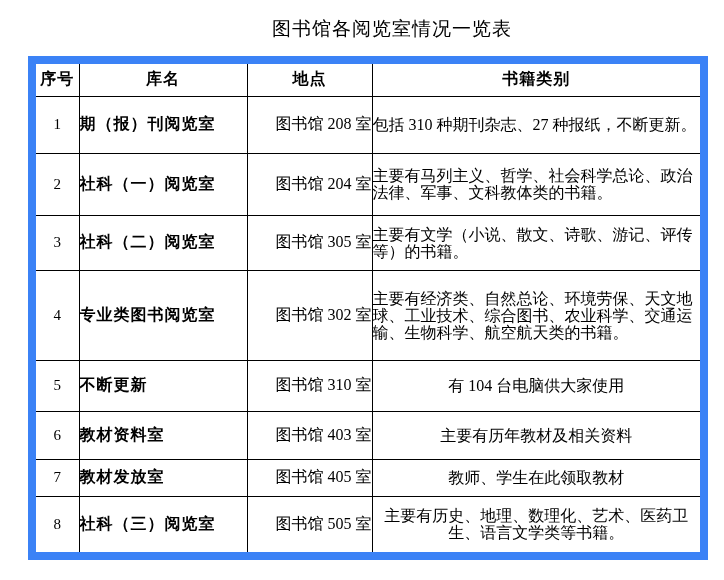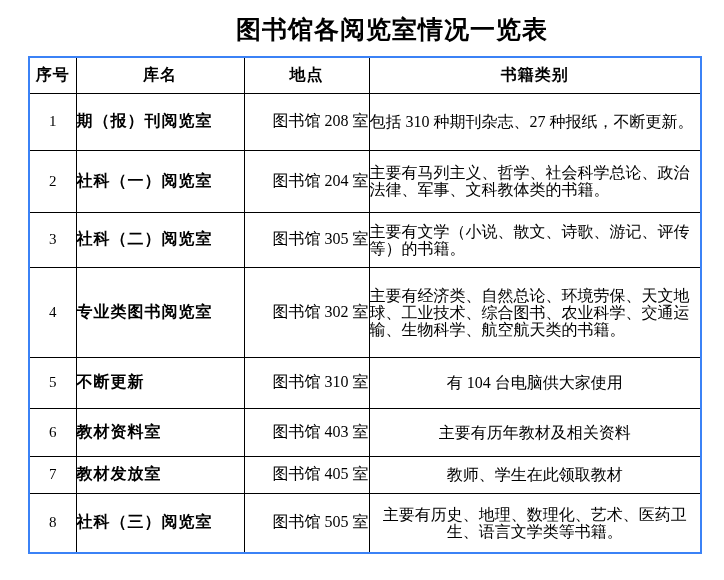--- a/index.html
+++ b/index.html
@@ -11,31 +11,31 @@
     height: 580px;
     background: #ffffff;
     color: #000000;
     font-family: "Liberation Serif", "DejaVu Serif", serif;
     overflow: hidden;
   }
   .doc-title {
     margin: 13px 0 0 60px;        
     text-align: center;
     font-family: "Liberation Sans", "DejaVu Sans", sans-serif;
-    font-weight: 700;
-    font-size: 25px;
+    font-weight: 400;
+    font-size: 19px;
     line-height: 32px;
     letter-spacing: 1px;
   }
   table.rooms {
     border-collapse: collapse;
     table-layout: fixed;
     width: 672px;
     margin: 11px 0 0 28px;
-    border: 2px solid #3b82f6;
+    border: 8px solid #3b82f6;
   }
   col.col-no   { width: 47px; }
   col.col-name { width: 168px; }
   col.col-loc  { width: 125px; }
   col.col-cat  { width: 332px; }
   th, td {
     border: 1px solid #000000;
     vertical-align: middle;
     font-size: 16px;
     padding: 0;

